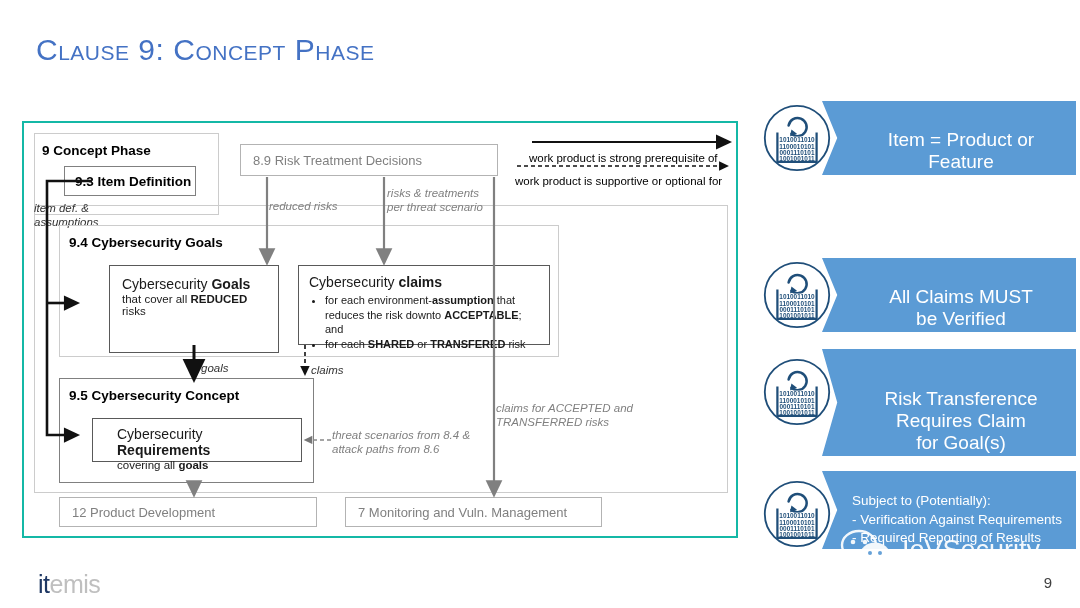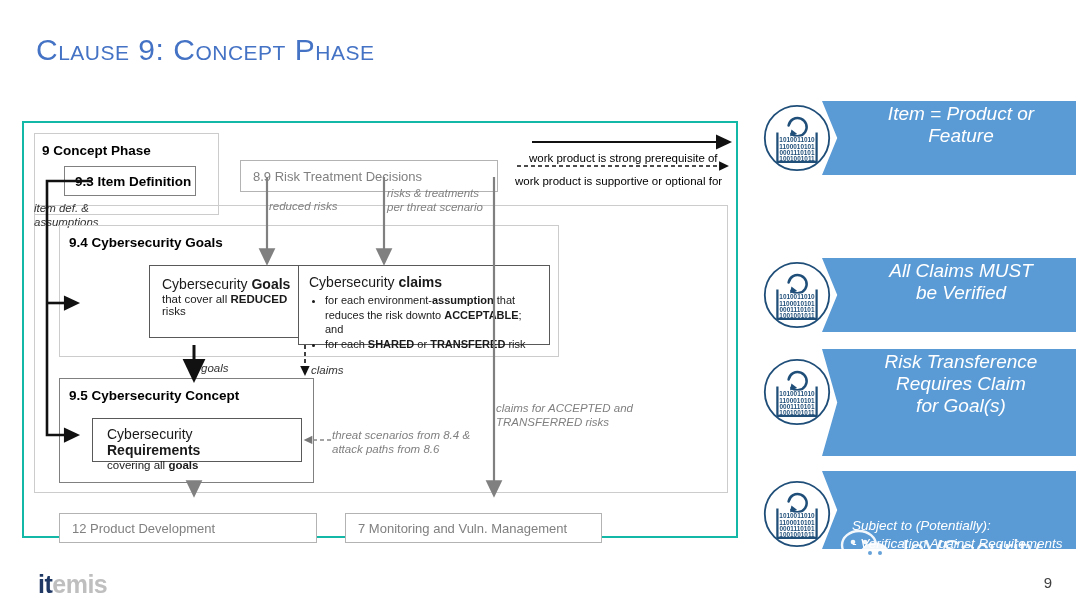--- a/index.html
+++ b/index.html
@@ -39,21 +39,20 @@
     box-sizing: border-box;
   }
   .diag { position: absolute; box-sizing: border-box; }
 
   
   .gbox {
     border: 1px solid #b3b3b3;
     background: #ffffff;
     color: #808080;
     font-size: 13px;
-    margin-top: 16px;
   }
   .gbox .lbl { position: absolute; left: 12px; top: 50%; transform: translateY(-50%); }
 
   
   .gcontainer {
     border: 1px solid #cccccc;
     background: transparent;
   }
   
   .dbox {
@@ -119,25 +118,24 @@
   }
   .callout .chip {
     position: absolute;
     left: 60px;
     top: 0;
     width: 254px;
     height: 100%;
     background: #5B9BD5;
     clip-path: polygon(0 0, 100% 0, 100% 100%, 0 100%, 6% 50%);
     display: flex;
-    align-items: flex-start;
+    align-items: flex-end;
     justify-content: center;
     box-sizing: border-box;
     padding: 2px 10px 2px 34px;
-    font-style: italic;
   }
   .callout .chip-txt {
     color: #ffffff;
     font-size: 19px;
     line-height: 1.15;
     text-align: center;
     white-space: pre-line;
   }
   .callout.left-align .chip { justify-content: flex-start; padding-left: 30px; }
   .callout.left-align .chip-txt { text-align: left; font-size: 13.5px; line-height: 1.35; margin-top: 44px; }
@@ -149,21 +147,21 @@
     width: 70px;
     height: 70px;
   }
 
   
   #itemis-logo {
     position: absolute;
     left: 38px;
     top: 570px;
     font-size: 25px;
-    font-weight: bold;
+    font-weight: normal;
     letter-spacing: -0.5px;
     text-align: right;
   }
   #itemis-logo .it { color: #1F3864; }
   #itemis-logo .emis { color: #bfbfbf; }
 
   #page-number {
     position: absolute;
     right: 28px;
     top: 574px;
@@ -207,37 +205,37 @@
   <div class="annot-dark" style="left:10px; top:78px; color:#333;">item def. &amp;
 assumptions</div>
 
   <div class="diag gbox" style="left:216px; top:21px; width:258px; height:32px;">
     <span class="lbl">8.9 Risk Treatment Decisions</span>
   </div>
 
   <div class="diag gcontainer" style="left:35px; top:102px; width:500px; height:132px;"></div>
   <div class="secthead" style="left:45px; top:112px;">9.4 Cybersecurity Goals</div>
 
-  <div class="diag dbox" style="left:85px; top:142px; width:170px; height:73px; padding:10px 12px;margin-left:40px;">
+  <div class="diag dbox" style="left:85px; top:142px; width:170px; height:88px; padding:10px 12px;">
     <div class="boxtitle"><span>Cybersecurity </span><b>Goals</b></div>
     <div class="boxsub"><span>that cover all </span><b>REDUCED</b><span> risks</span></div>
   </div>
 
   <div class="diag dbox" style="left:274px; top:142px; width:252px; height:80px; padding:8px 8px 6px 10px;">
     <div class="boxtitle"><span>Cybersecurity </span><b>claims</b></div>
     <ul class="claims">
       <li>for each environment-<b>assumption</b> that reduces the risk downto <b>ACCEPTABLE</b>; and</li>
       <li>for each <b>SHARED</b> or <b>TRANSFERED</b> risk</li>
     </ul>
   </div>
 
   <div class="diag gcontainer" style="left:35px; top:255px; width:255px; height:105px; border:1px solid #808080;"></div>
   <div class="secthead" style="left:45px; top:265px;">9.5 Cybersecurity Concept</div>
 
-  <div class="diag dbox" style="left:68px; top:295px; width:210px; height:44px; padding:7px 14px;">
+  <div class="diag dbox" style="left:68px; top:295px; width:210px; height:44px; padding:7px 24px;">
     <div class="boxtitle"><span>Cybersecurity </span><b>Requirements</b></div>
     <div class="boxsub"><span>covering all </span><b>goals</b></div>
   </div>
 
   <div class="diag gbox" style="left:35px; top:374px; width:258px; height:30px;">
     <span class="lbl">12 Product Development</span>
   </div>
   <div class="diag gbox" style="left:321px; top:374px; width:257px; height:30px;">
     <span class="lbl">7 Monitoring and Vuln. Management</span>
   </div>

